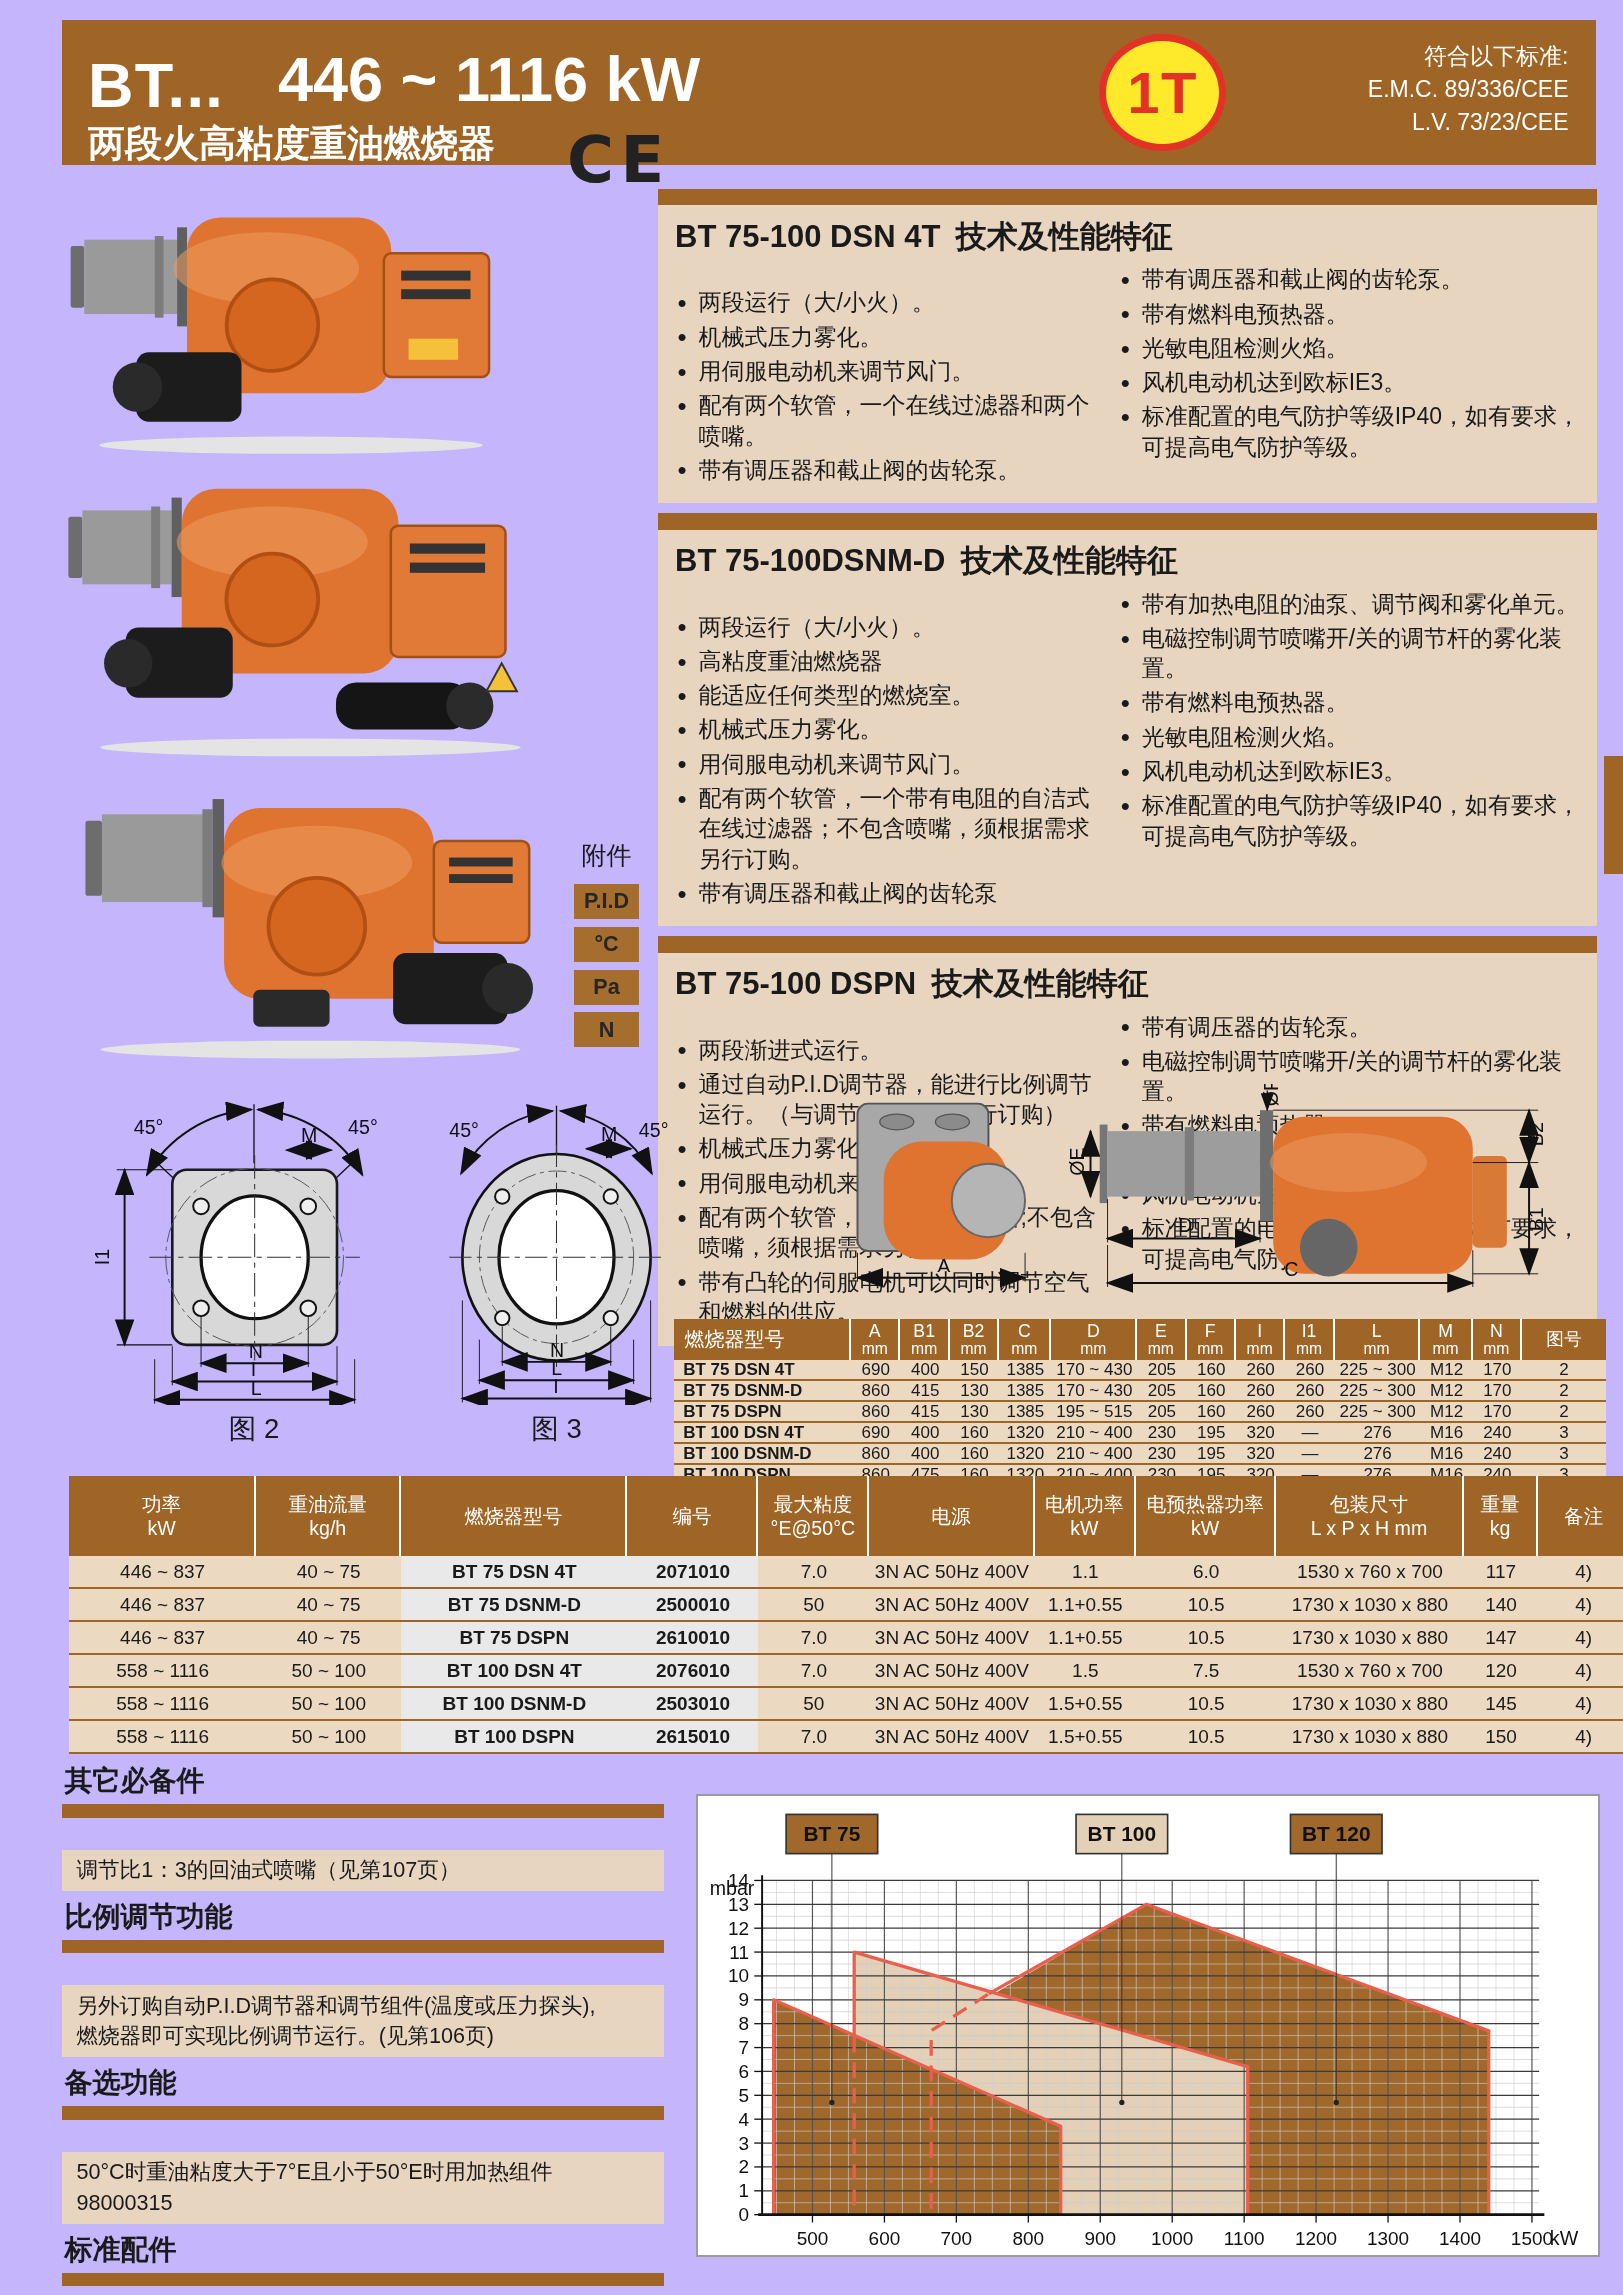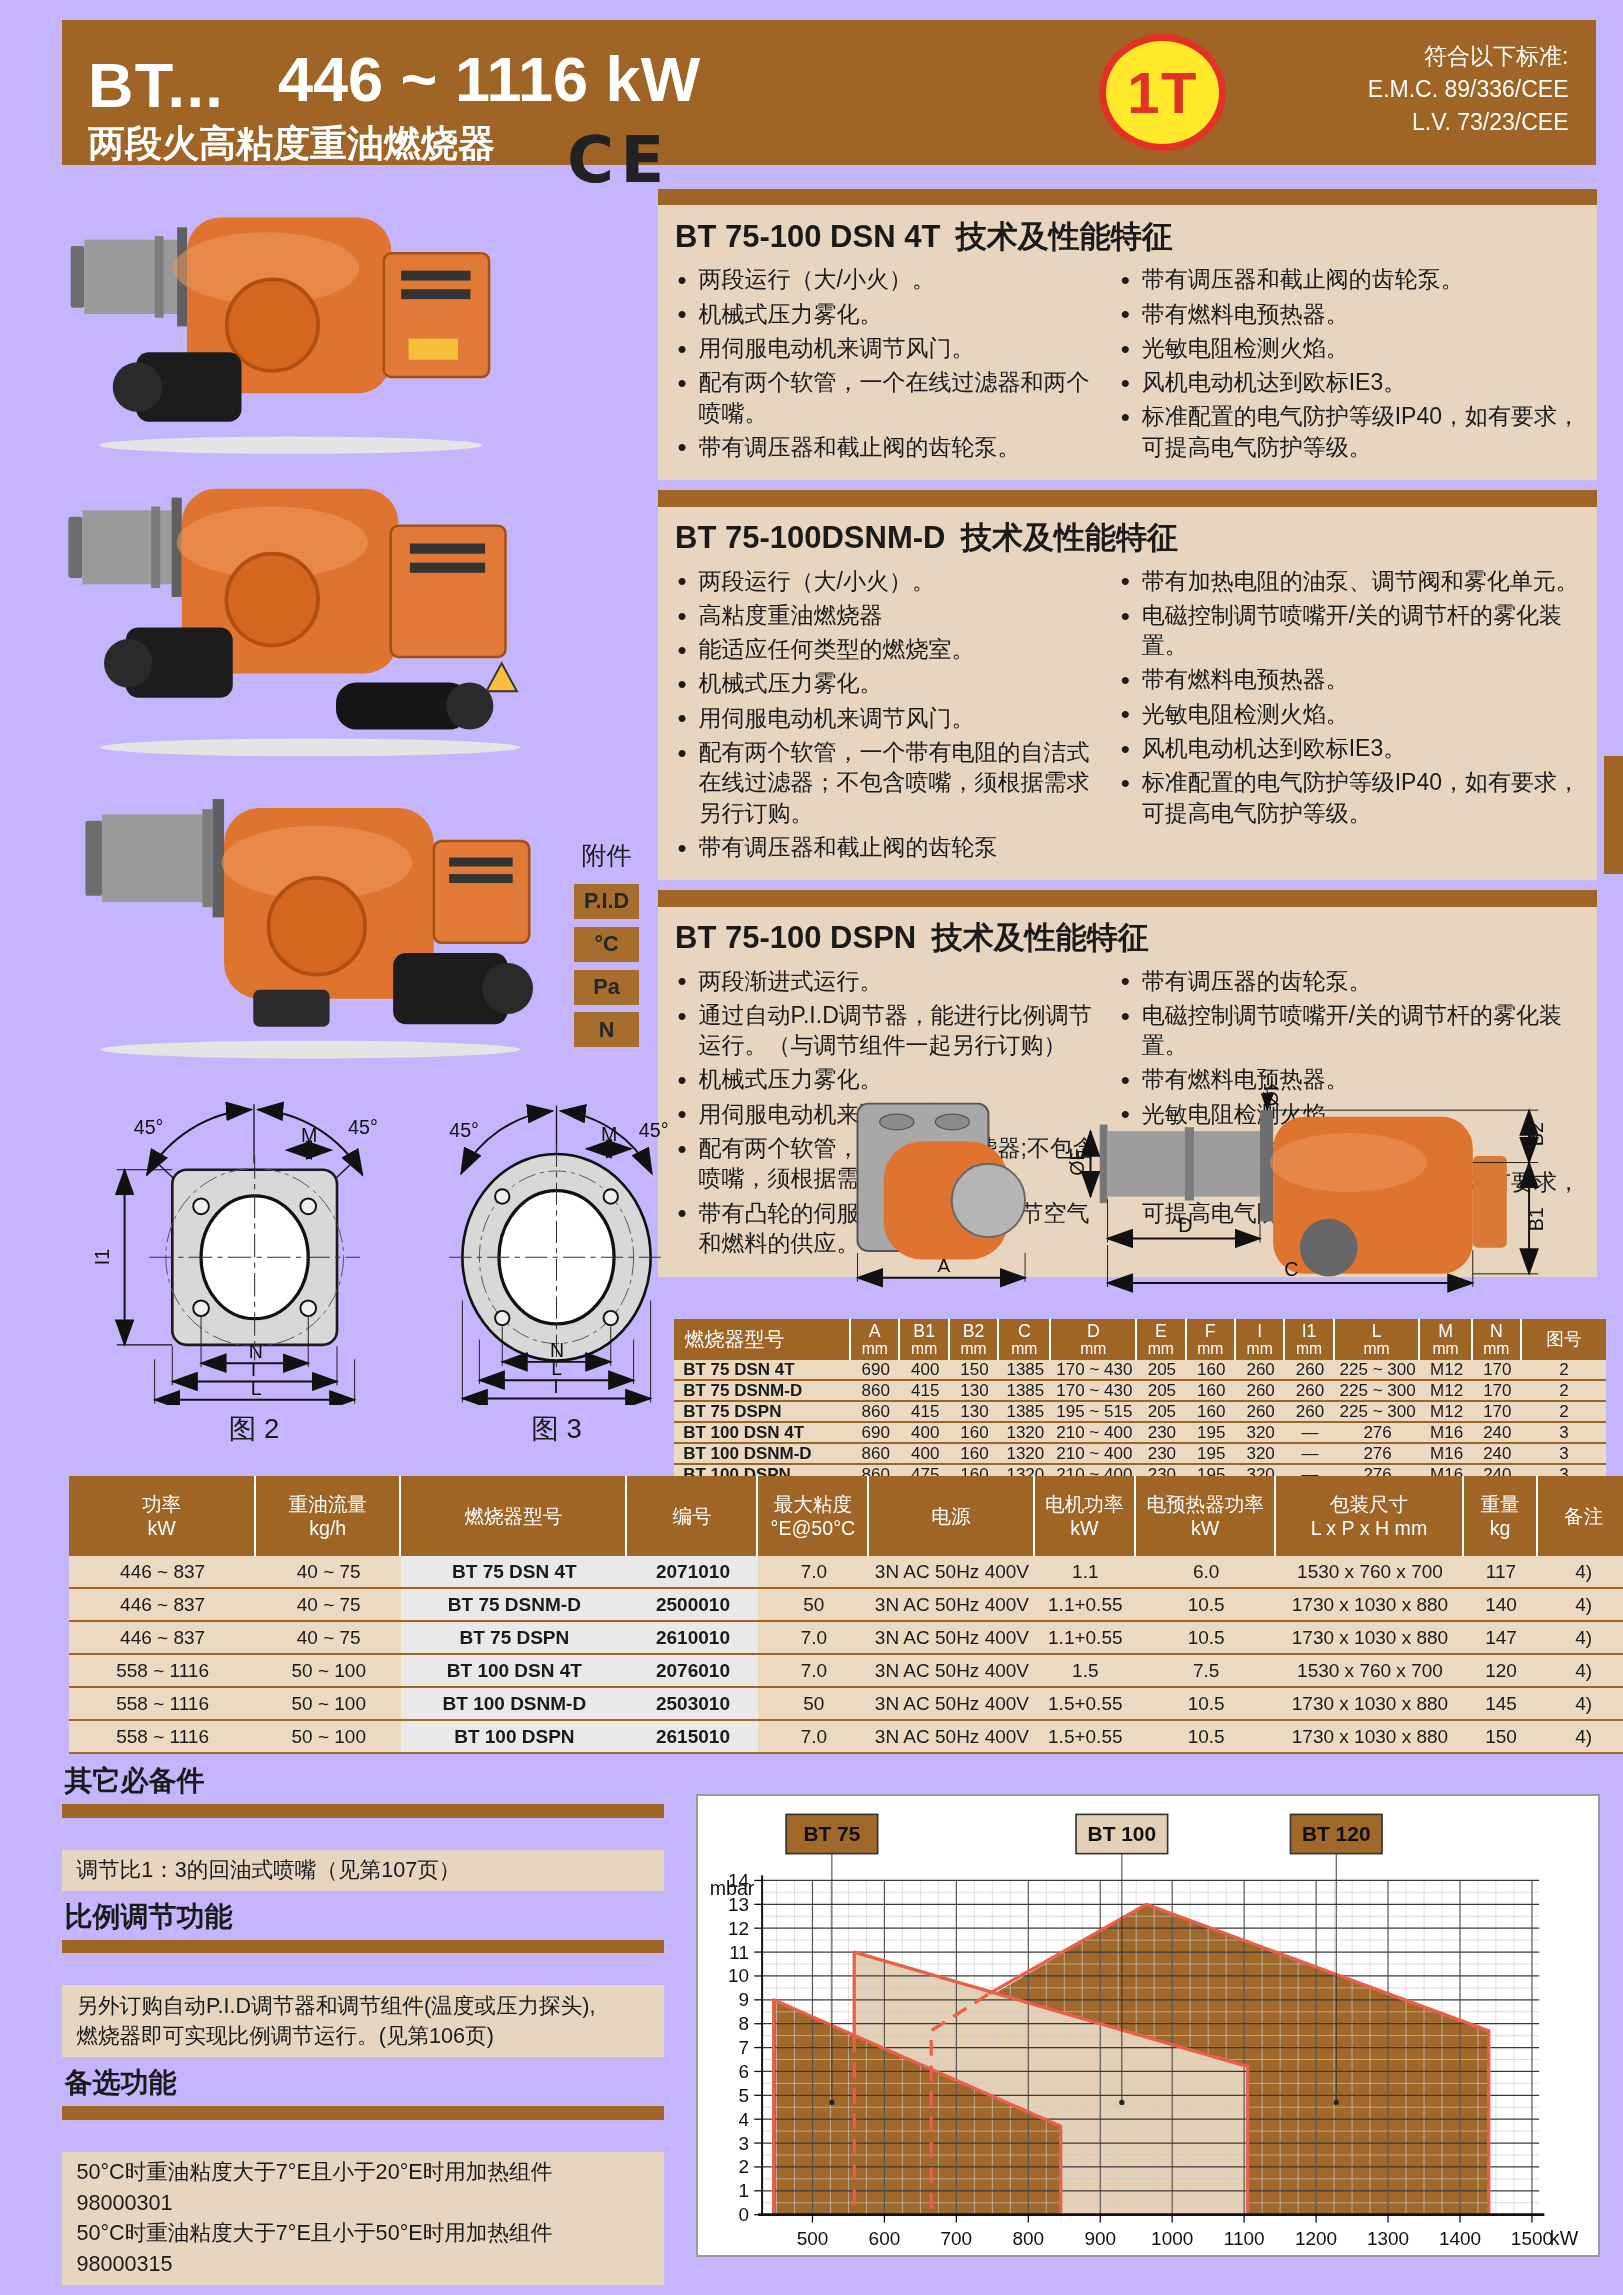--- a/index.html
+++ b/index.html
@@ -26,21 +26,21 @@
   .photo svg{display:block;}
 
   
   #sections{position:absolute;left:658px;top:189px;width:939px;}
   .feature-section{margin-bottom:9.8px;}
   .sec-bar{height:16.4px;background:var(--brown);}
   .sec-body{background:var(--beige);padding:10.5px 14.4px 14.4px 17px;}
   .sec-title{font-size:31px;font-weight:bold;margin-bottom:6.5px;}
   .sec-cols{display:flex;}
   .bullets{list-style:none;margin:0;padding:0;font-size:23px;line-height:1.32;}
-  .bullets.left{width:48%;padding-right:9.2px;}
+  .bullets.left{width:48%;padding-right:9.2px;margin-top:23px;}
   .bullets.right{width:52%;padding-left:5.2px;}
   .bullets li{position:relative;padding-left:23.6px;margin-bottom:3.9px;}
   .bullets li::before{content:"\2022";position:absolute;left:2.6px;top:-1.3px;font-size:26px;}
   .feature-section:nth-child(1) .sec-body{min-height:216px;}
   .feature-section:nth-child(2) .sec-body{min-height:262px;}
   .feature-section:nth-child(3) .sec-body{min-height:314px;}
 
   
   #accessories{position:absolute;left:564px;top:839px;width:85px;text-align:center;}
   .acc-title{font-size:25px;margin-bottom:11.8px;}
@@ -699,21 +699,20 @@
         <div class="bar"></div>
         <div class="box">
           <div>另外订购自动P.I.D调节器和调节组件(温度或压力探头),</div>
           <div>燃烧器即可实现比例调节运行。(见第106页)</div>
         </div>
       </div>
       <div class="note">
         <h3>备选功能</h3>
         <div class="bar"></div>
         <div class="box">
-          <div>50°C时重油粘度大于7°E且小于20°E时用加热组件  98000301</div>
           <div>50°C时重油粘度大于7°E且小于50°E时用加热组件  98000315</div>
         </div>
       </div>
       <div class="note">
         <h3>标准配件</h3>
         <div class="bar"></div>
         <div class="box">
           <div>带有温控器的自洁式在线过滤器-运行单元-软管-与锅炉</div>
           <div>配套的组件</div>
         </div>

